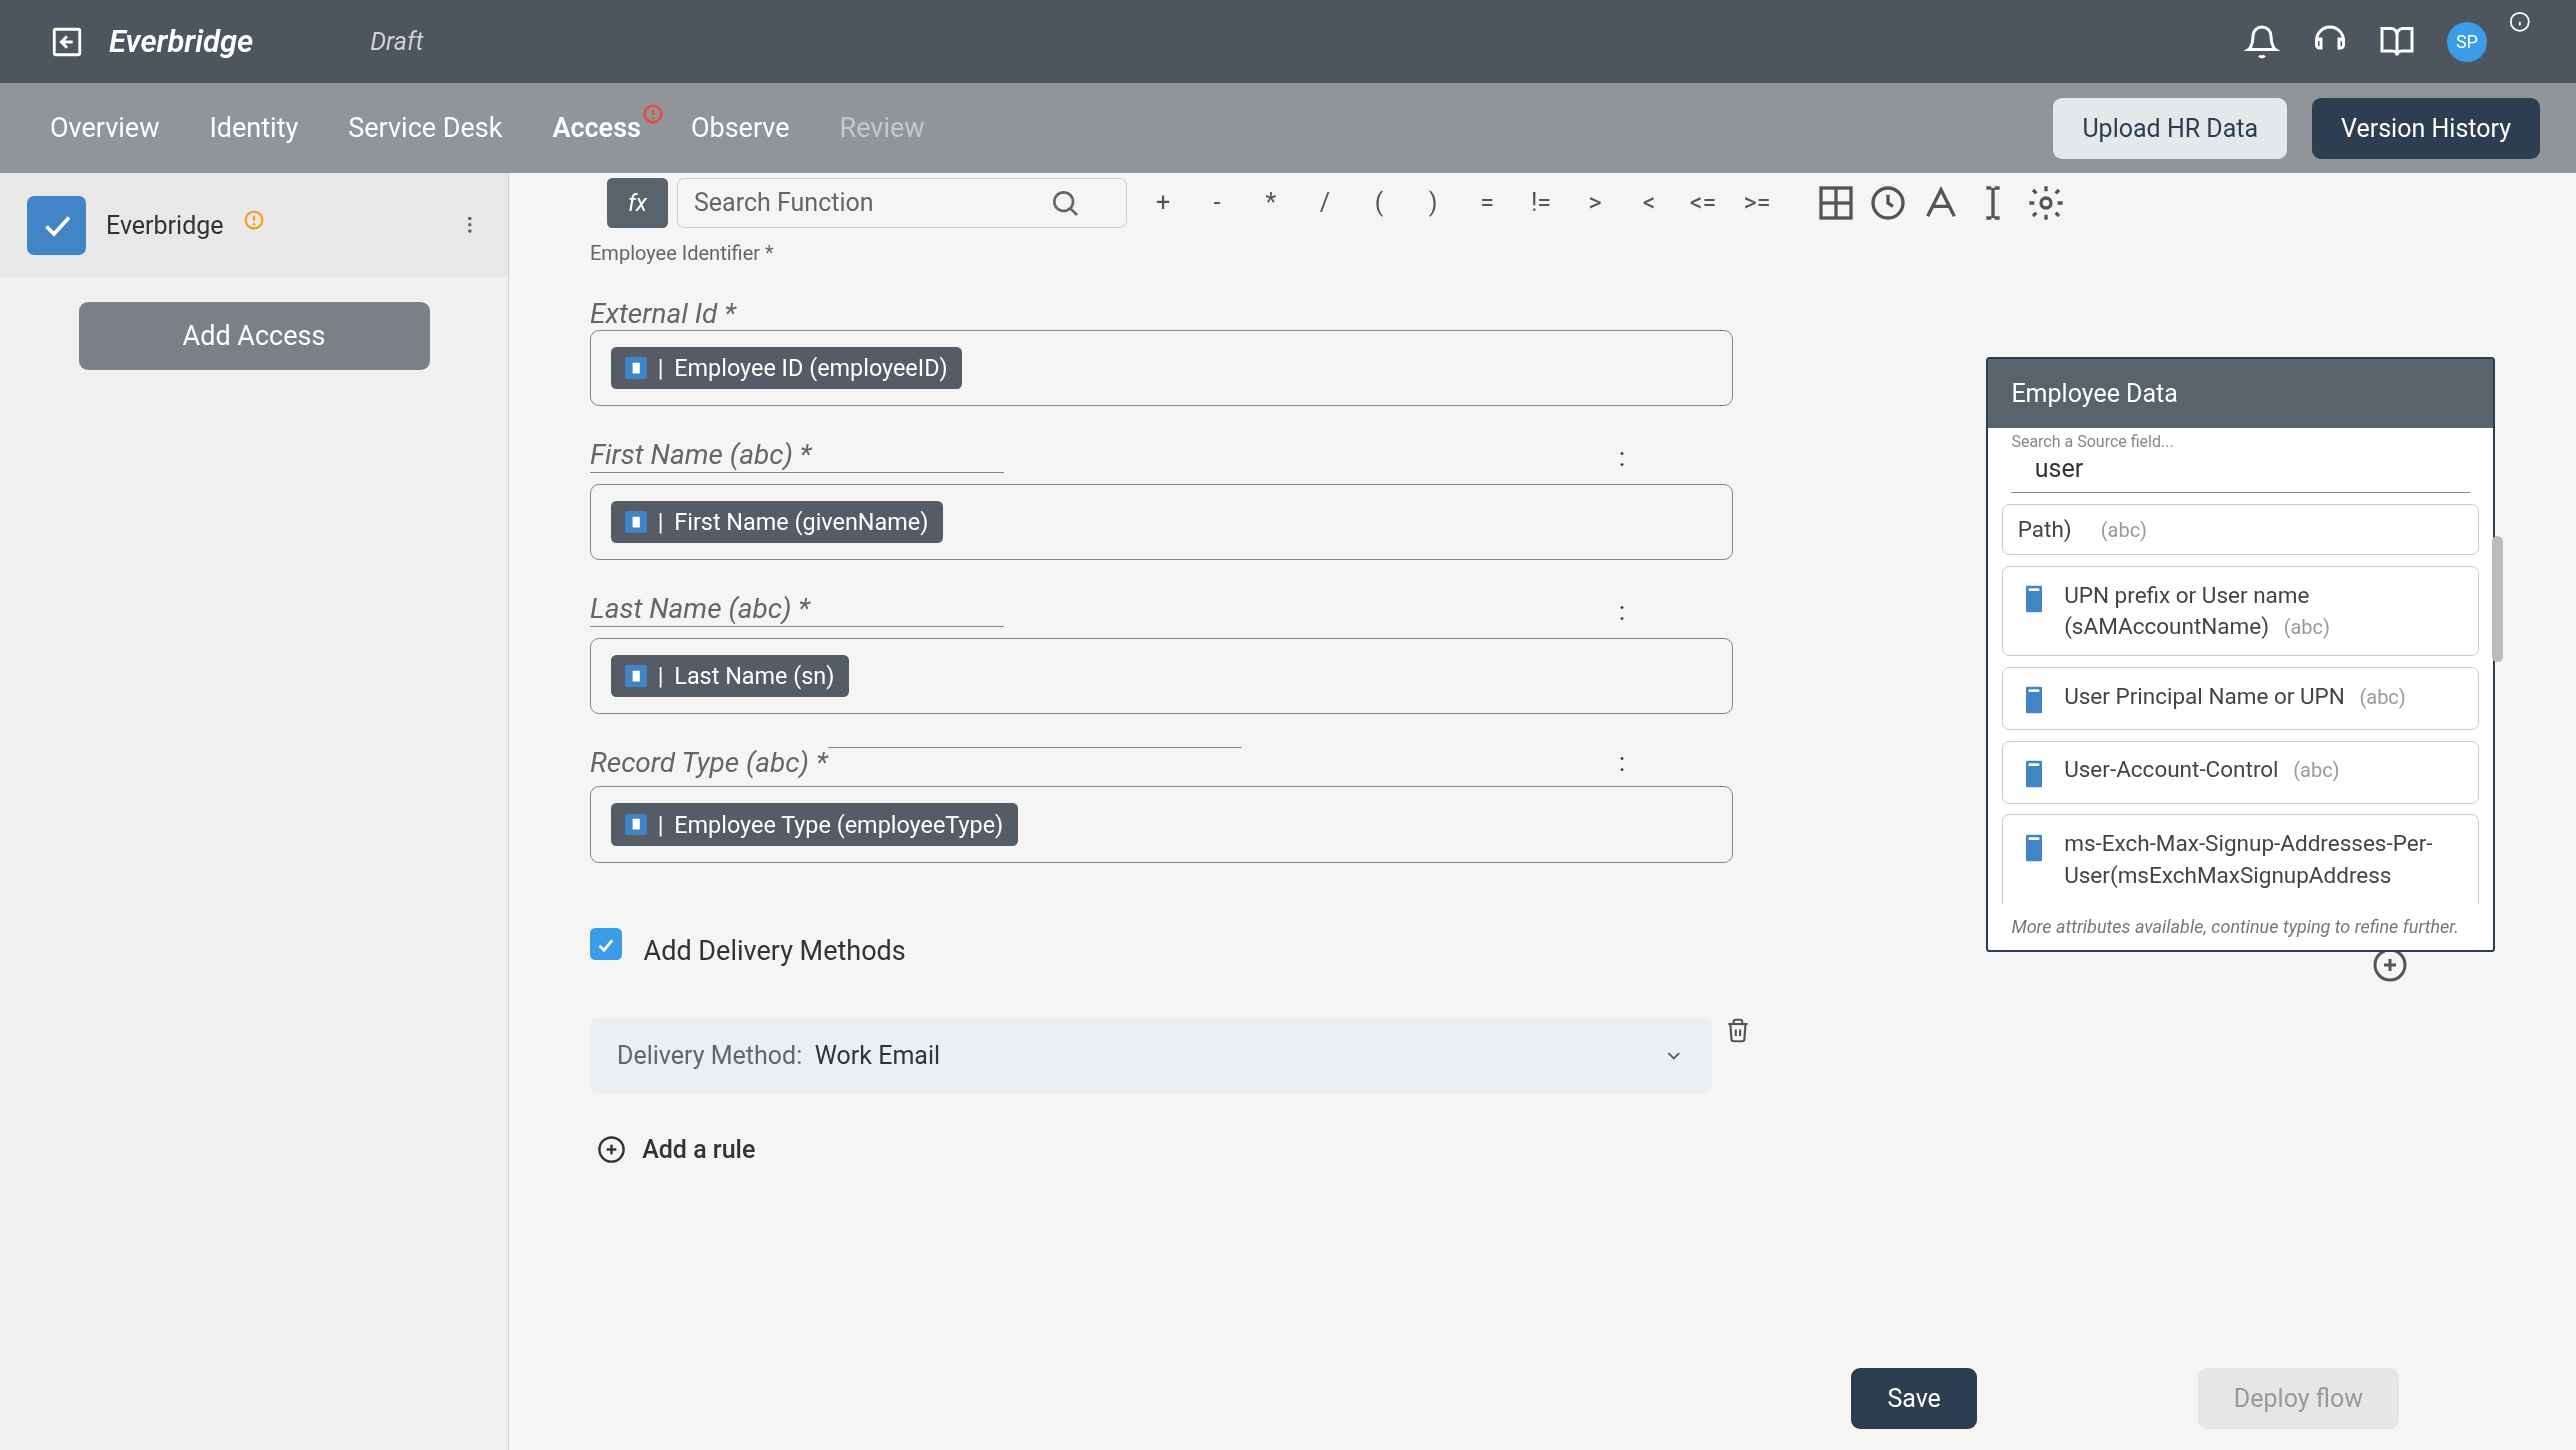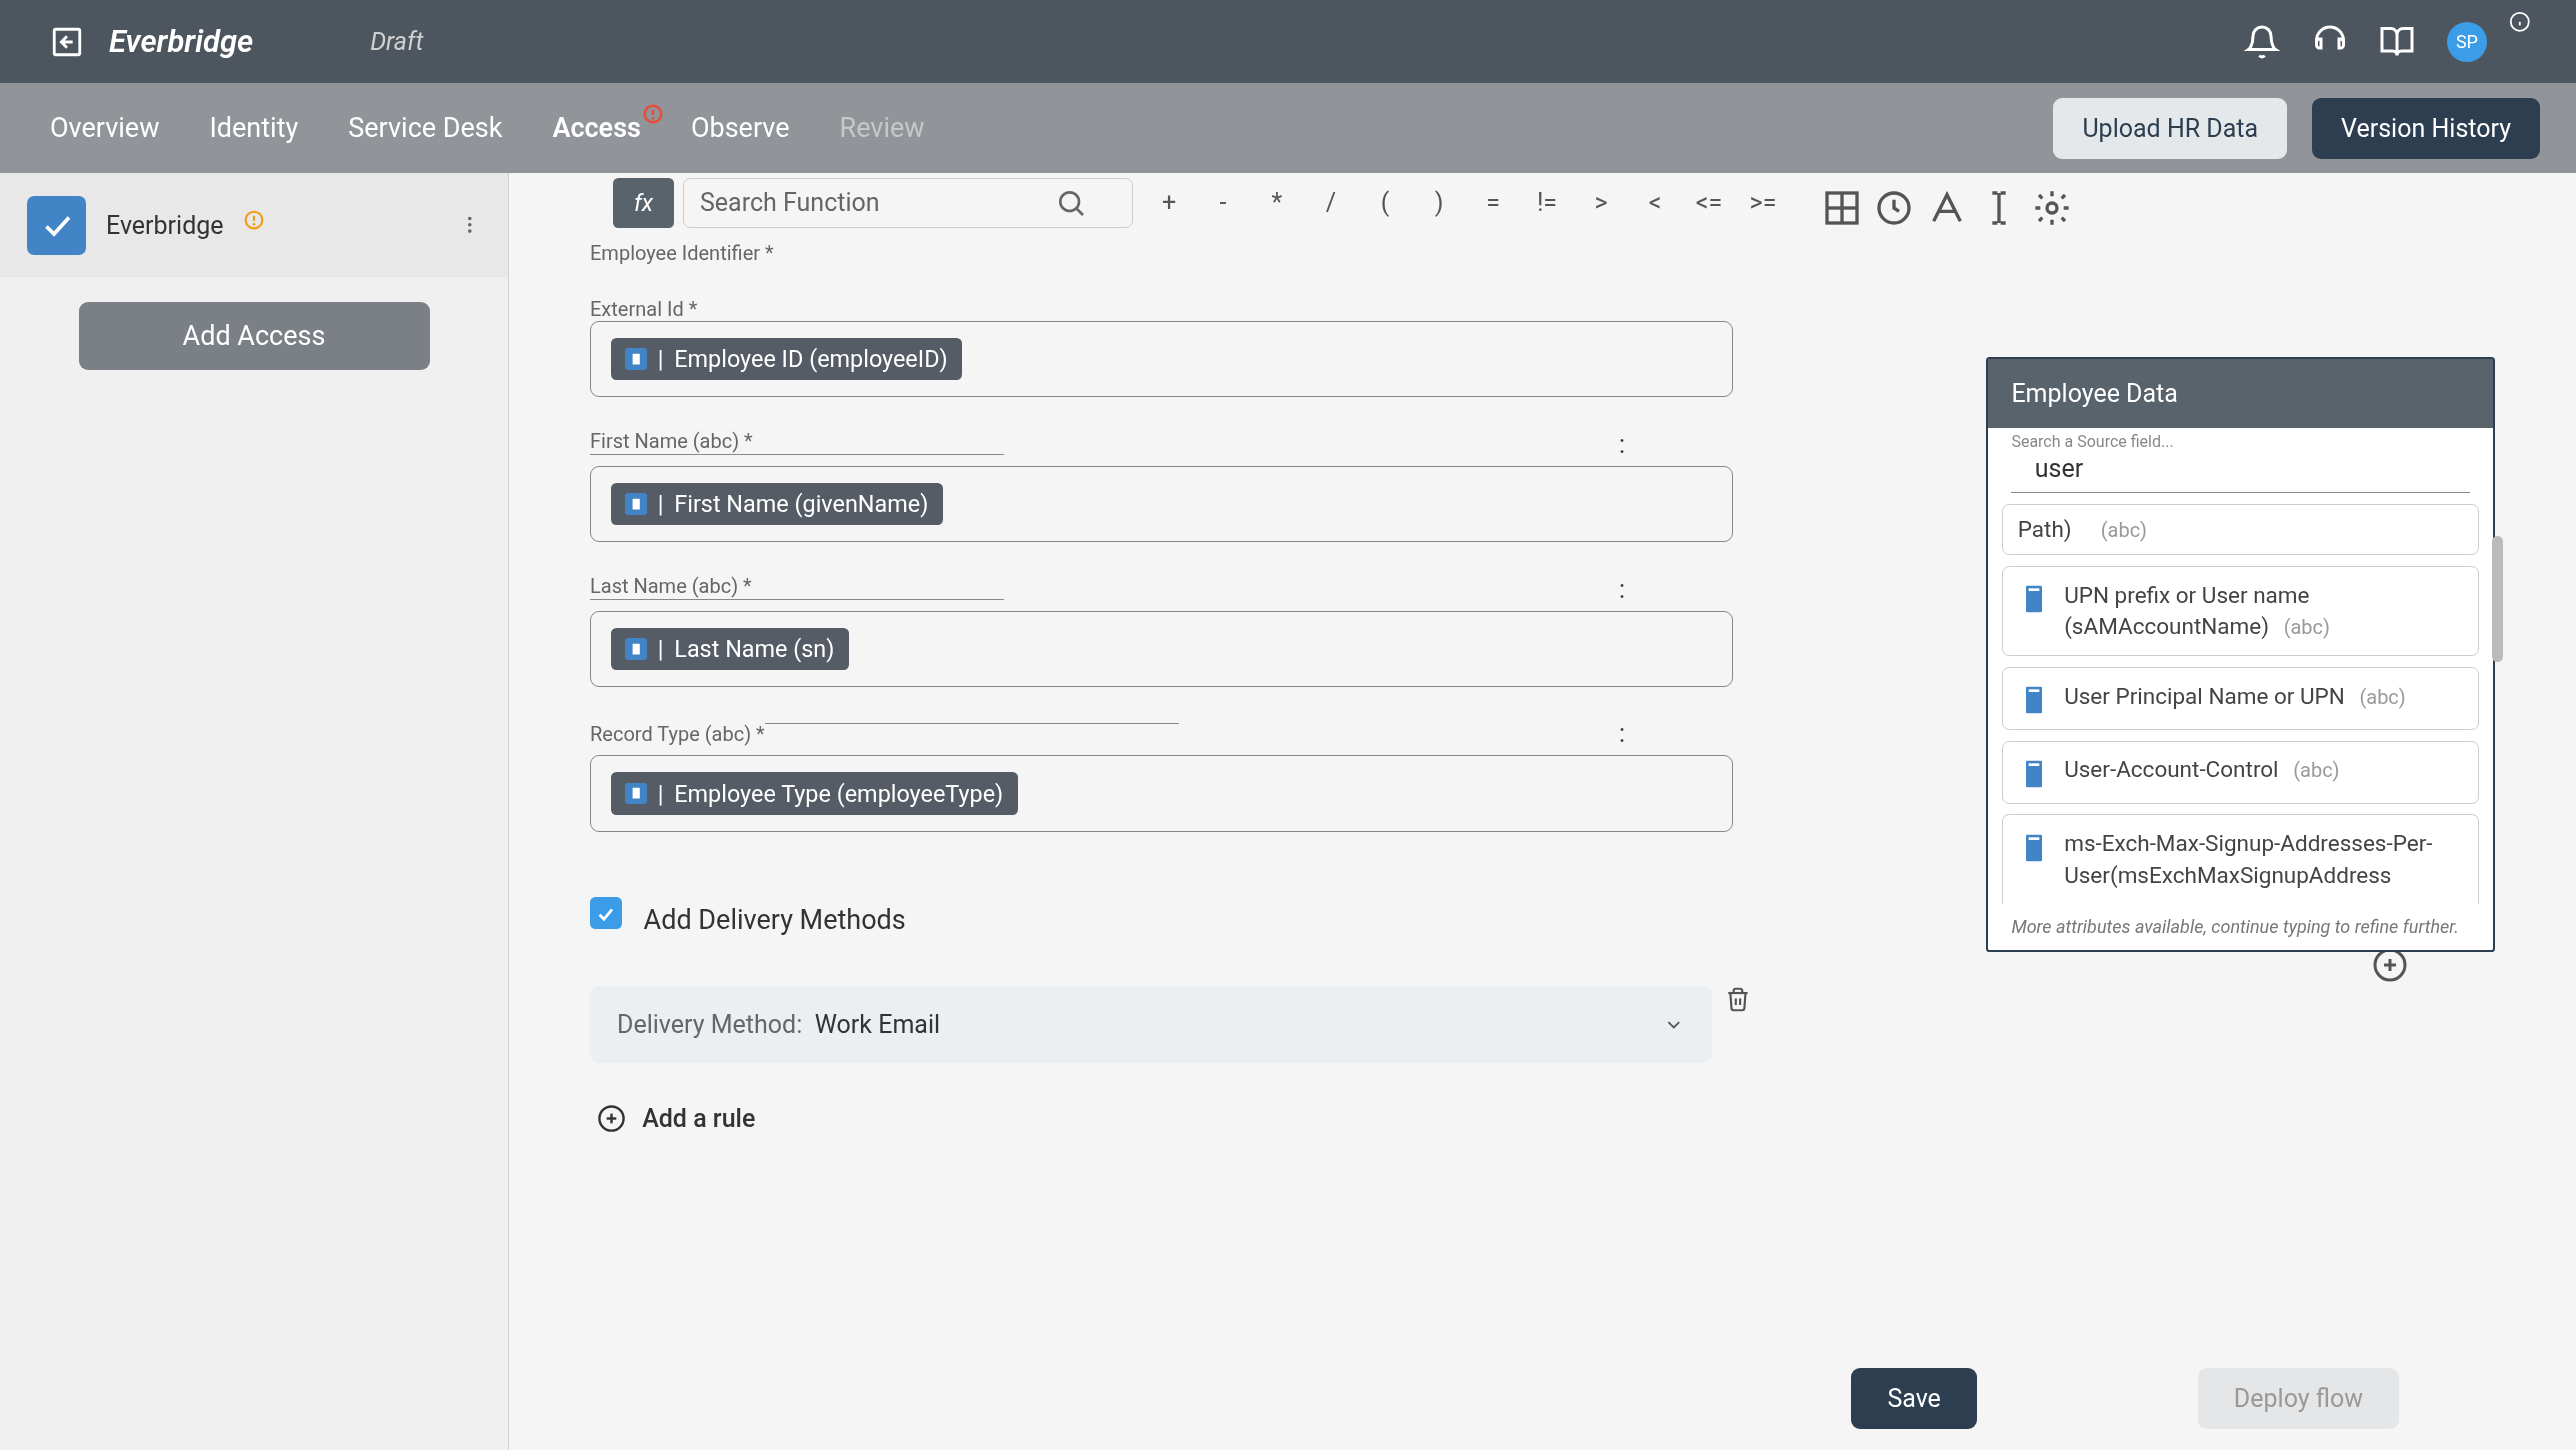--- a/index.html
+++ b/index.html
@@ -40,37 +40,37 @@
     .sidebar-item-left { display: flex; align-items: center; gap: 20px; }
     .sidebar-logo { width: 59px; height: 59px; background: #4285c7; border-radius: 7.2px; display:flex; align-items:center; justify-content:center; }
     .sidebar-title { font-size: 25px; color: #333; }
     .sidebar-warn { width: 20px; height: 20px; position: relative; top:-5.4px;}
     .kebab-icon { width: 21.6px; height: 21.6px; cursor: pointer; }
     .add-access-btn { margin: 25px auto; display: block; width: 351px; padding: 18px;
       background: #7b7f86; color: white; border: none; border-radius: 9px; font-size: 27px; cursor: pointer; }
     
     .main-area { flex: 1; display: flex; padding: 0 36px 0 81px; position: relative; overflow: hidden; }
     
-    .fx-bar { position: absolute; top: 4.5px; left: 71px; right: 369px; display: flex; align-items: flex-end; gap: 9px; padding-left: 33px; }
+    .fx-bar { position: absolute; top: 4.5px; left: 65px; right: 369px; display: flex; align-items: center; gap: 9px; padding-left: 33px; }
     .fx-box { width: 61px; height: 50px; background: #58636c; display: flex; align-items: center; justify-content: center; border-radius: 5.4px; }
     .fx-text { font-style: italic; font-size: 23.4px; color: white; }
     .search-fn { flex: 0 0 450px; border: 0.9px solid #ccc; border-radius: 7.2px; height: 50px; padding: 0 45px 0 16px;
       font-size: 25px; color: #666; display: flex; align-items: center; justify-content: space-between; }
     .search-fn-icon { width: 32px; height: 32px; }
     .op-btns { display: flex; gap: 0; }
     .op-btn { width: 54px; height: 50px; display: flex; align-items: center; justify-content: center;
       font-size: 25px; color: #555; cursor: pointer; }
     .tool-btns { display: flex; gap: 12.6px; margin-left: 22.5px; }
     .tool-btn { width: 40px; height: 40px; cursor: pointer; }
     
     .form-area { margin-top: 68px; width: 1161px; }
     
     .field-group { margin-bottom: 32px; }
     .field-label-row { display: flex; align-items: center; justify-content: space-between; width: 1035px; margin-bottom: 7.2px; }
-    .field-label { font-size: 20px; color: #666; }
+    .field-label { font-size: 28px; color: #666; font-style: italic; }
     .field-label-small { font-size: 20px; color: #666; }
     .dropdown-sel { width: 414px; border-bottom: 1.8px solid #888; padding: 9px 0; display: flex; justify-content: space-between;
       font-size: 27px; color: #333; }
     
     .field-input-box { border: 0.9px solid #888; border-radius: 9px; width: 1143px; min-height: 74px; padding: 16px 20px;
       display: flex; align-items: center; }
     .chip { background: #565c65; color: white; border-radius: 5.4px; padding: 7.2px 14.4px; display: flex; align-items: center; gap: 9px; font-size: 23.4px; }
     .chip-icon { width: 21.6px; height: 21.6px; background: #4285c7; border-radius: 2.7px; display: inline-flex; align-items: center; justify-content: center; }
     .cursor-bar { color: white; margin: 0 1.8px; }
     

